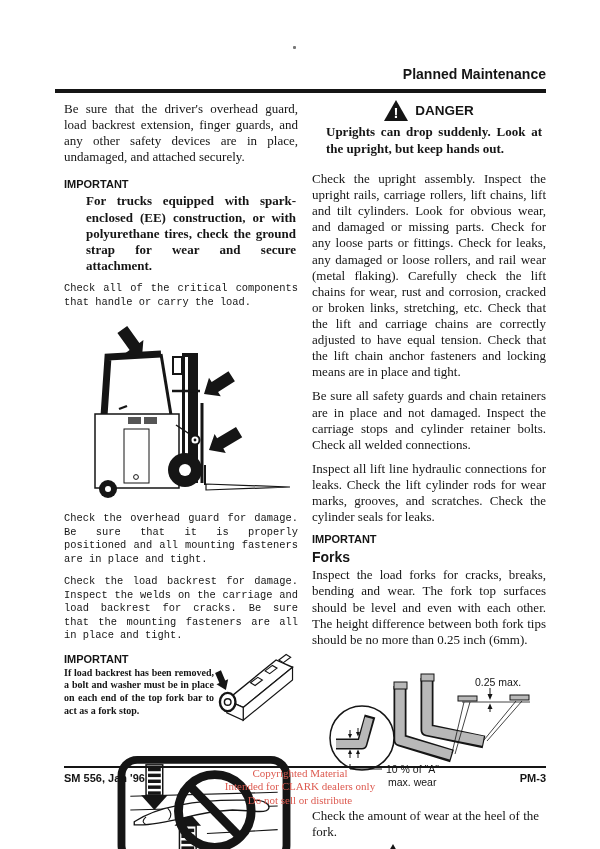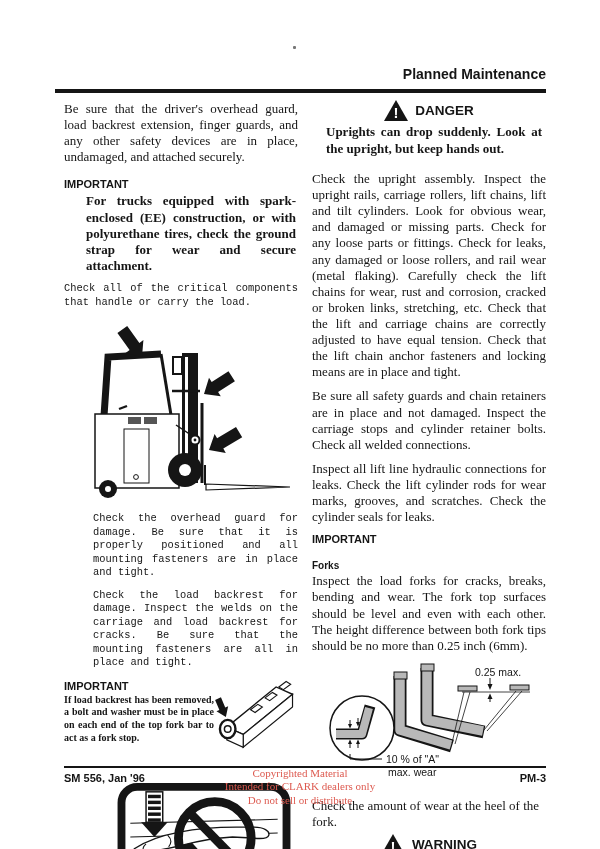--- a/index.html
+++ b/index.html
@@ -18,37 +18,37 @@
   .col.left{left:64px;top:101px;}
   .col.right{left:312px;top:98px;}
   p{margin:0;}
   .serif{font-size:13px;line-height:1.24;}
   .sans{font-family:Liberation Mono, monospace;font-size:10.4px;line-height:1.3;}
   .j{text-align:justify;}
   .b{font-weight:bold;}
   .imp{font-family:"Liberation Sans",sans-serif;font-weight:bold;font-size:11px;
        text-align:left;margin:12px 0 3px;}
   .ind{padding-left:22px;padding-right:2px;}
-  .mt8{margin-top:8px;}.mt9{margin-top:9px;margin-left:29px;}.mt13{margin-top:13px;}.mt14{margin-top:14px;}
+  .mt8{margin-top:8px;}.mt9{margin-top:9px;}.mt13{margin-top:13px;}.mt14{margin-top:14px;}
   figure{margin:0;}
   .forklift{margin:8px 0 0 0;}
   .imp-row{display:flex;margin-top:4px;}
   .imp-txt{width:150px;}
   .imp-txt .imp{margin:6px 0 2px;}
   .imp-txt p{font-size:10px;line-height:1.28;}
   .forkstop{width:84px;margin-top:-4px;}
   .prohibit{margin:12px 0 0 52px;}
   
   .alert-head{display:flex;justify-content:center;align-items:center;gap:7px;
        font-family:"Liberation Sans",sans-serif;font-weight:bold;font-size:13.5px;}
   .alert-body{font-weight:bold;font-size:13px;line-height:1.27;margin:3px 4px 0 14px;text-align:justify;}
   .danger-head{margin-top:2px;}
   .warning-head{margin-top:4px;}
-  .forks-h{font-family:"Liberation Sans",sans-serif;font-weight:bold;font-size:10px;margin:15px 0 2px;}
-  .forkfig{position:relative;margin-top:4px;text-align:center;}
+  .forks-h{font-family:"Liberation Sans",sans-serif;font-weight:bold;font-size:14px;margin:4px 0 2px;}
+  .forkfig{position:relative;margin-top:20px;text-align:center;}
   .svgtext{font-family:"Liberation Sans",sans-serif;font-size:10.5px;fill:#151515;}
   
   .foot-rule{position:absolute;left:64px;right:54px;top:766px;height:2px;background:#151515;}
   .foot-left,.foot-right{position:absolute;top:772px;font-family:"Liberation Sans",sans-serif;
        font-weight:bold;font-size:11px;}
   .foot-left{left:64px;}
   .foot-right{right:54px;}
   .foot-center{position:absolute;left:0;right:0;top:767px;text-align:center;
        font-size:11px;line-height:1.22;color:#dd5a50;}
 </style>

